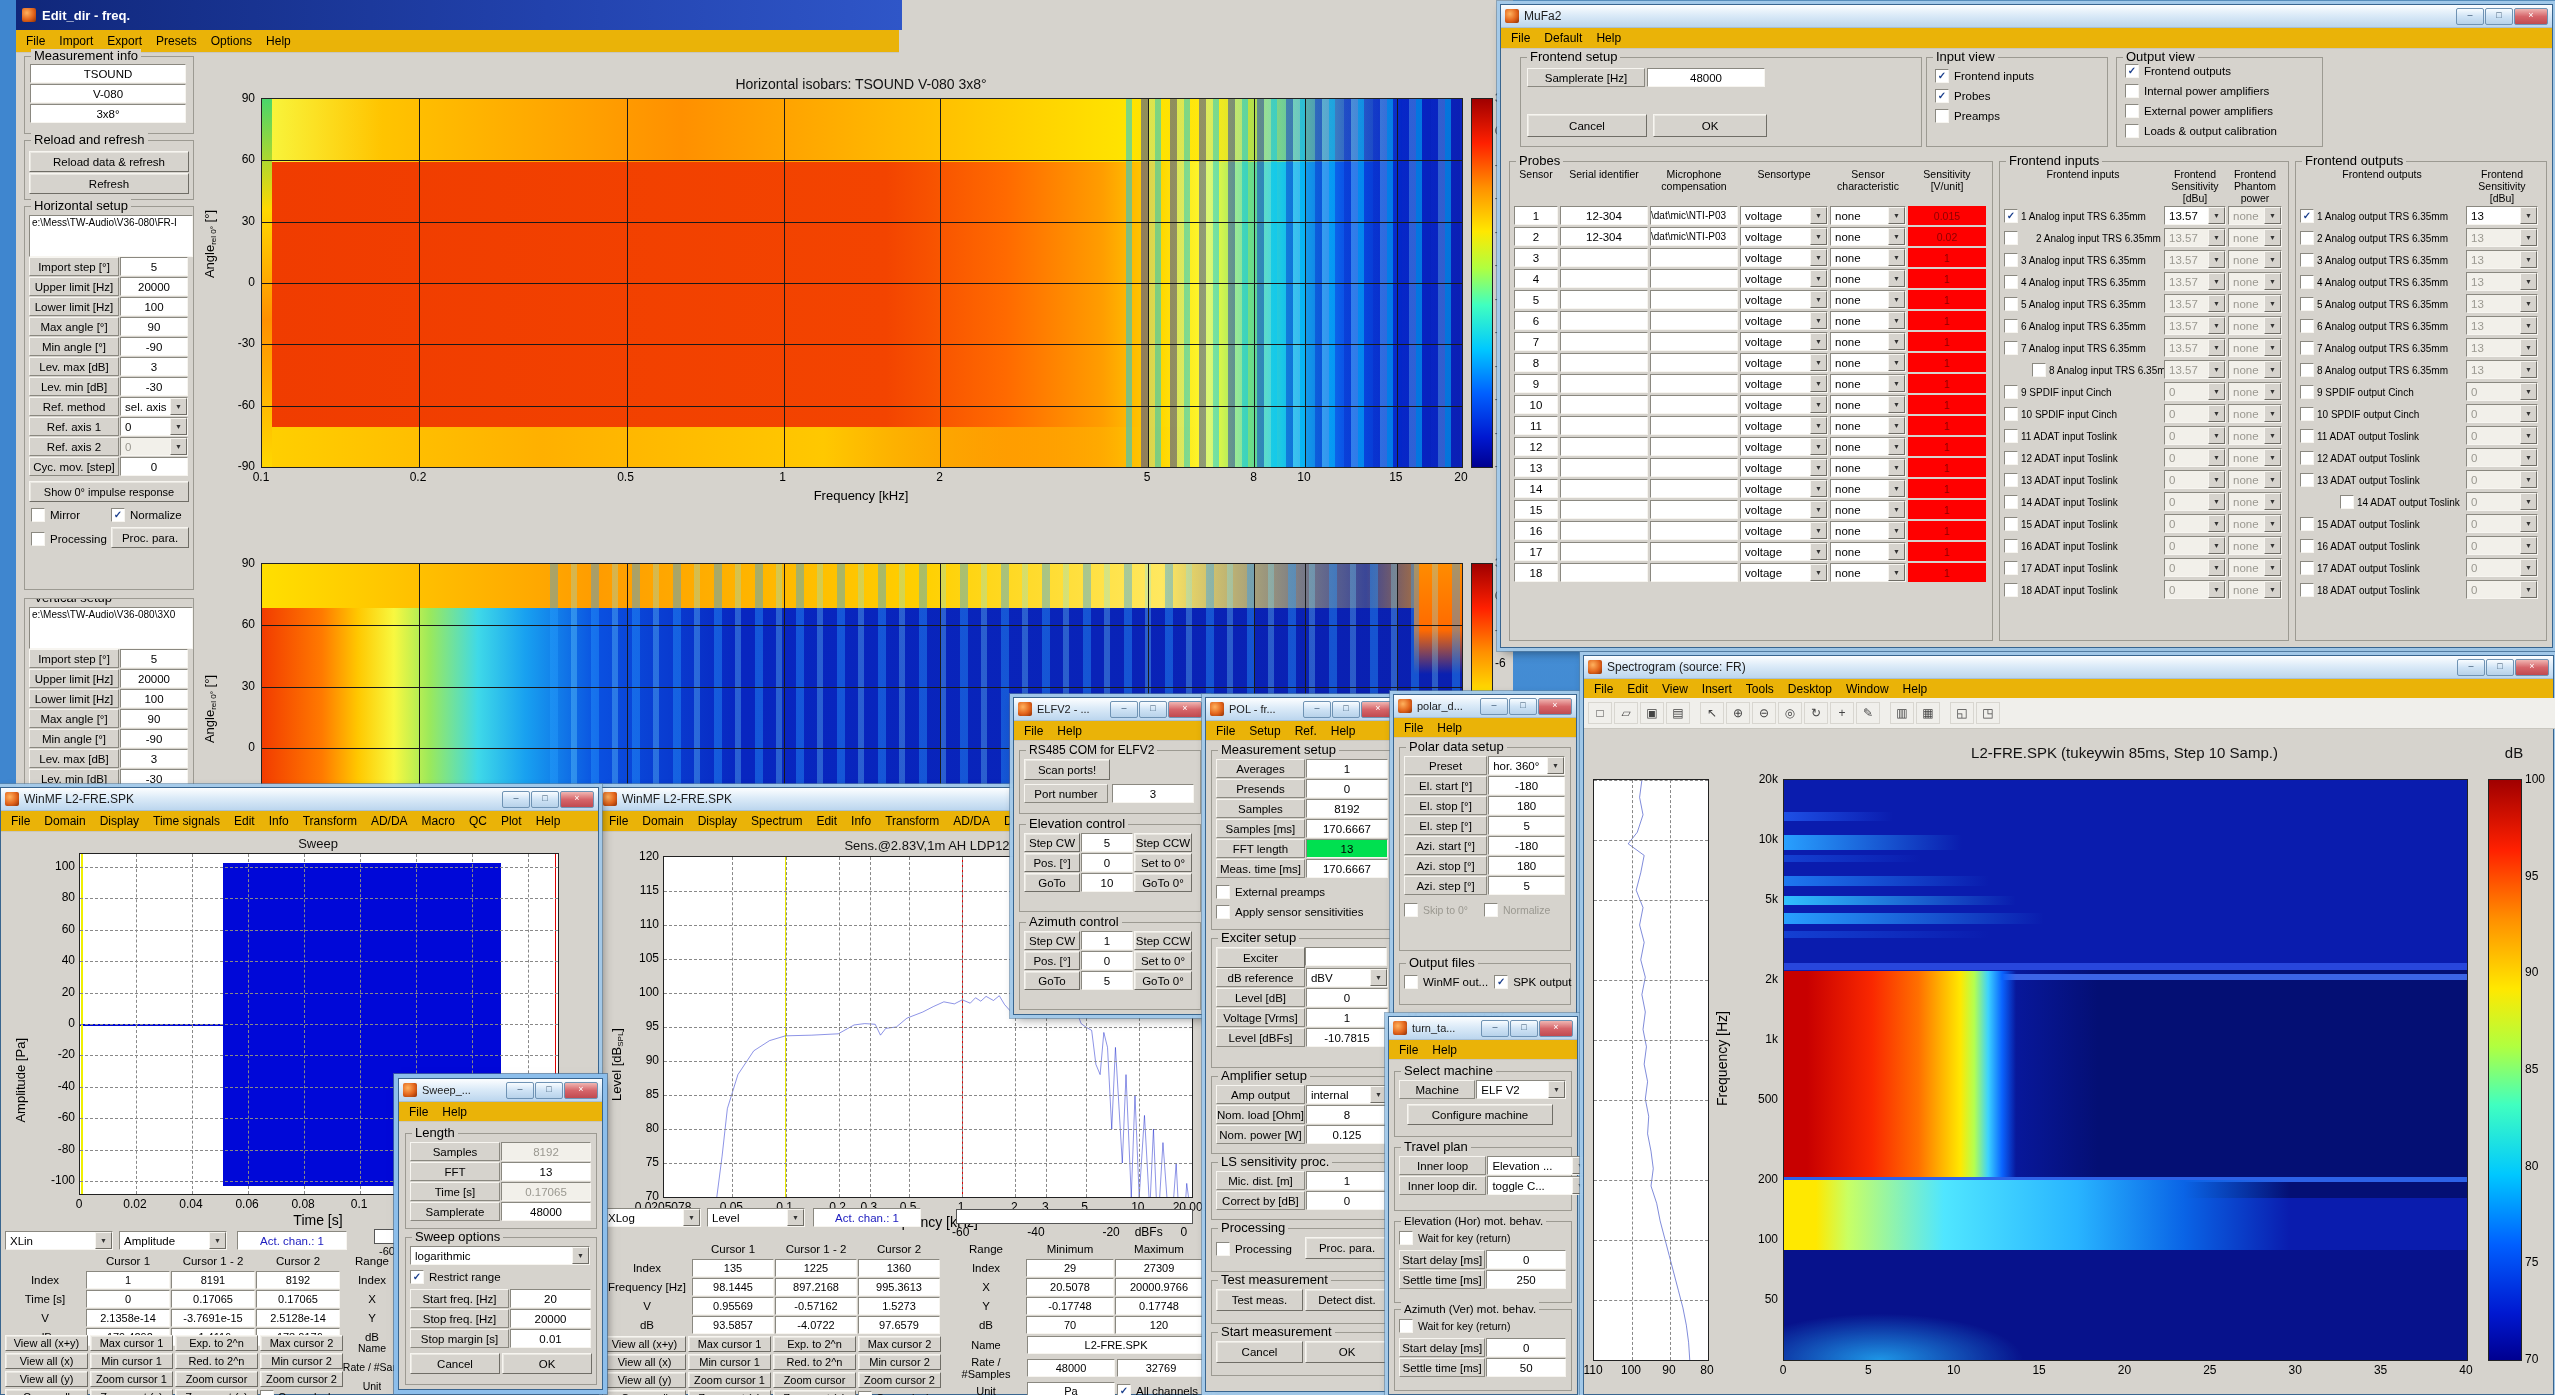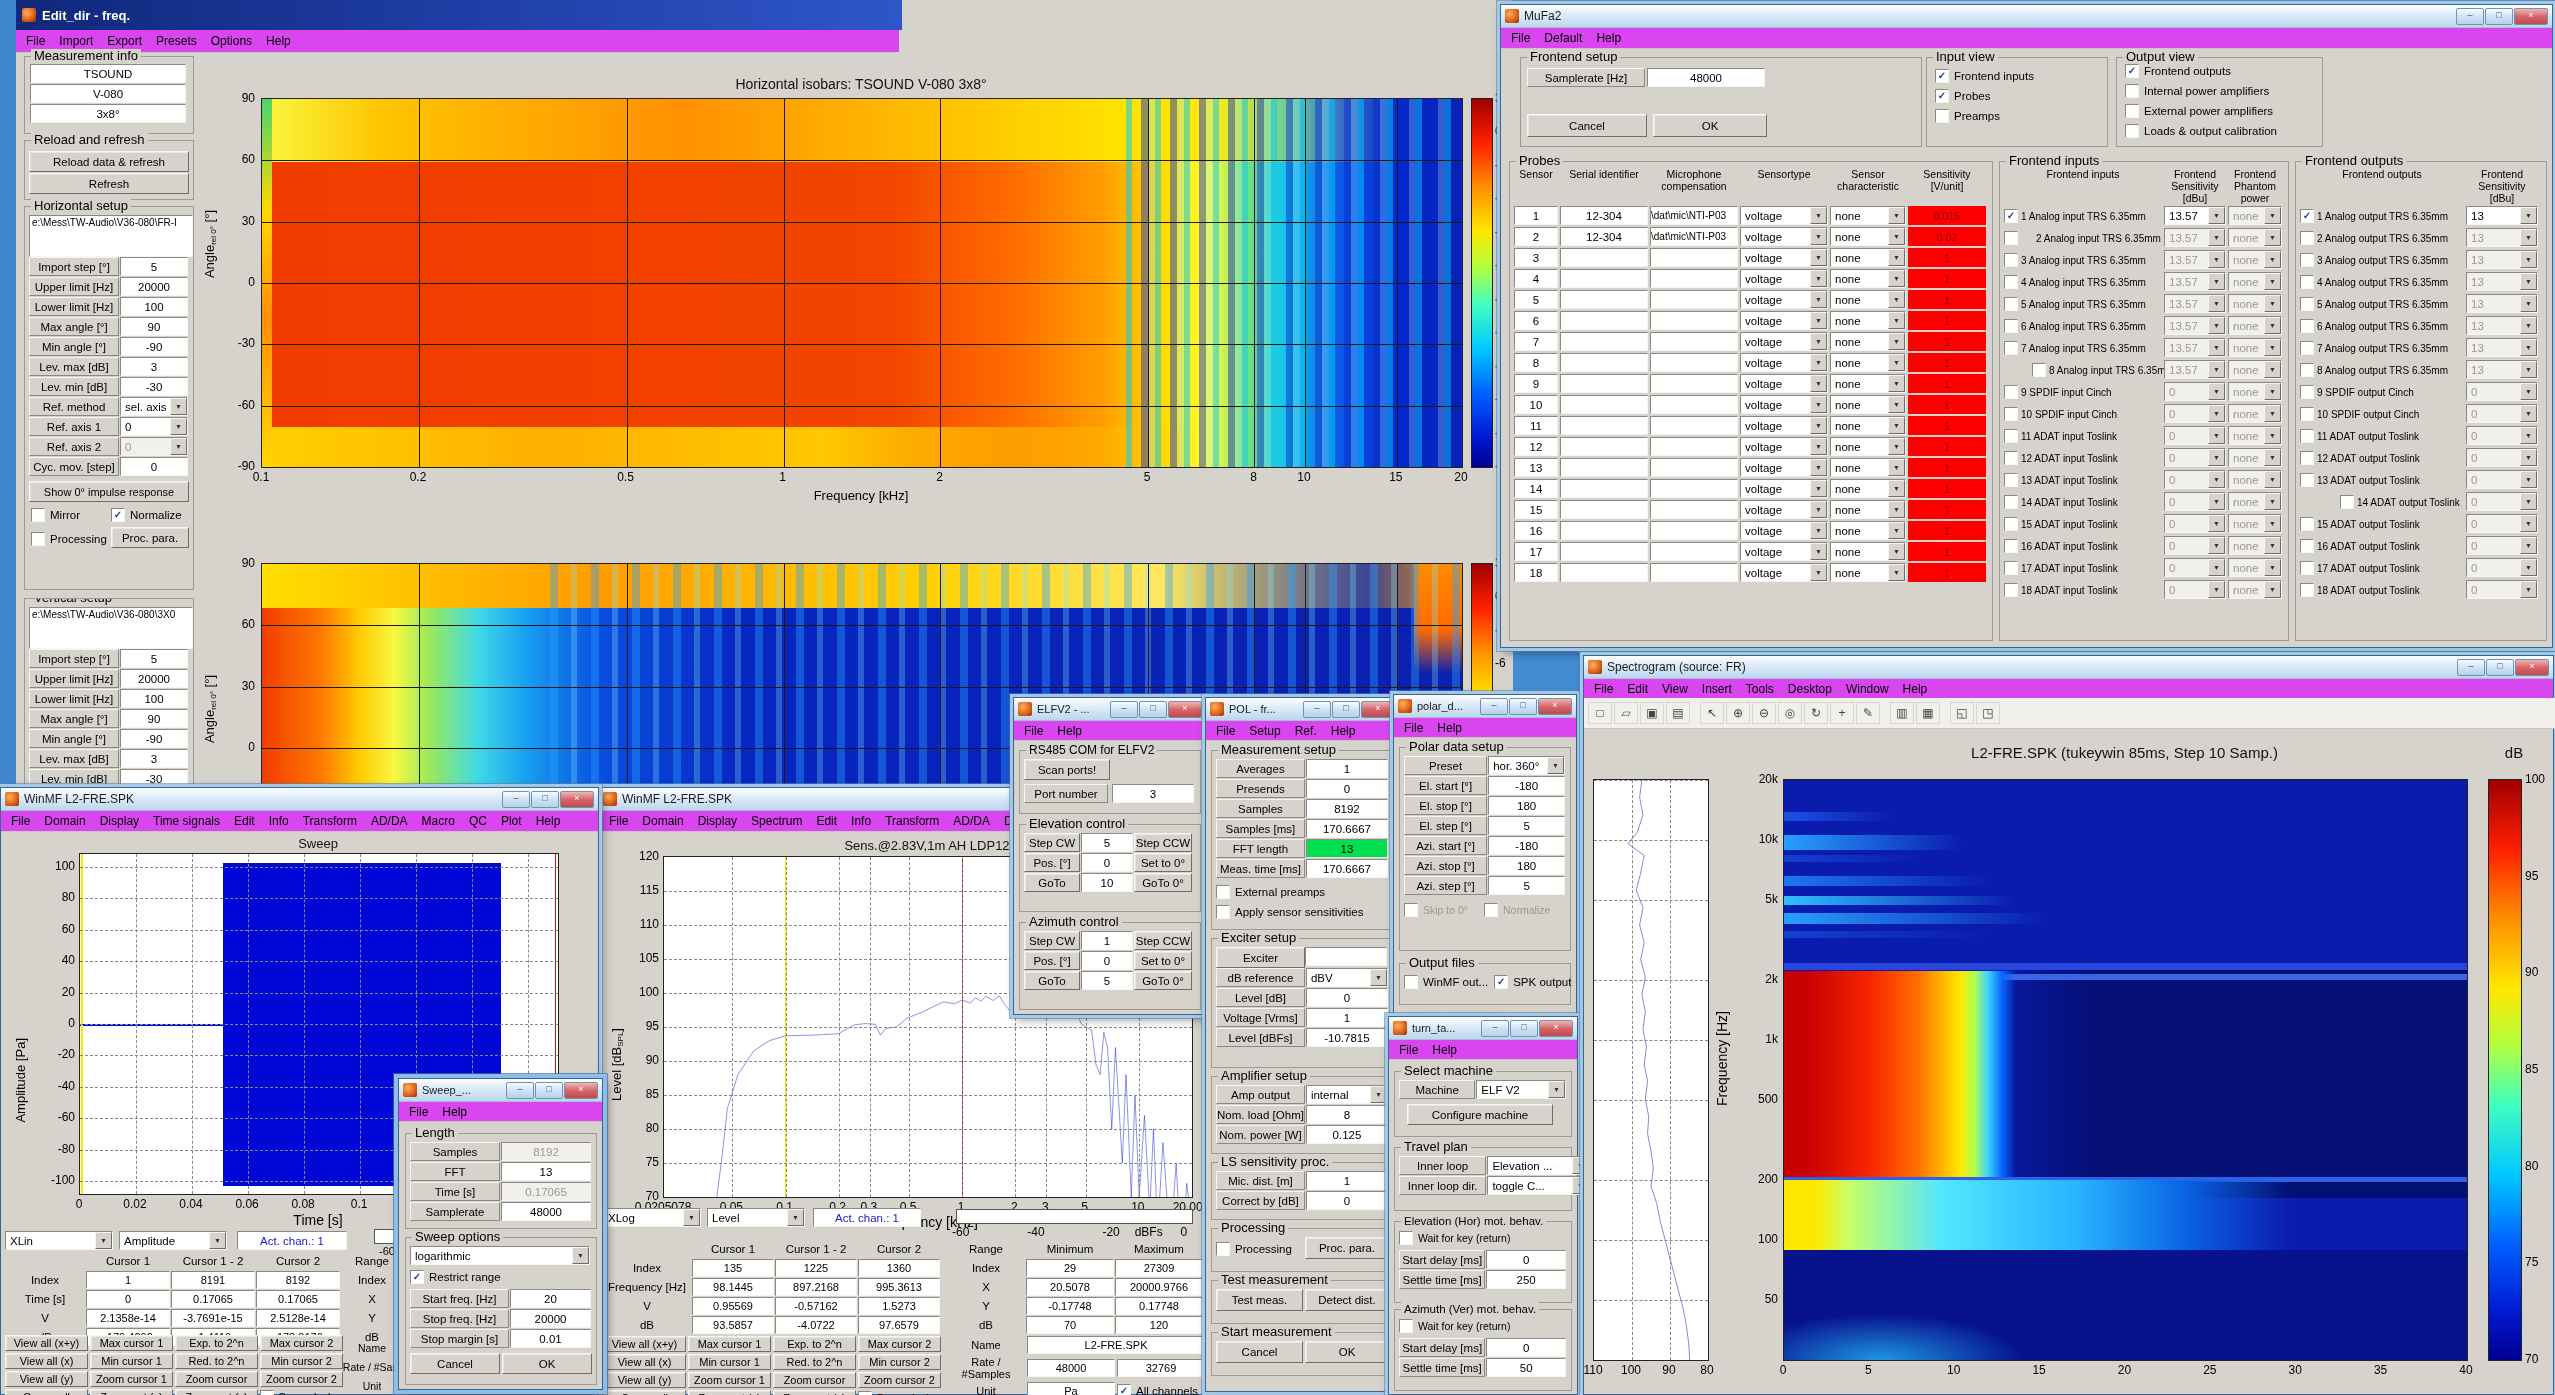--- a/index.html
+++ b/index.html
@@ -9,21 +9,21 @@
   .classicwin{background:#d6d3cd}
   .ctbar{background:linear-gradient(90deg,#10277a,#2242ad 60%,#2f56c8);color:#fff;font-weight:bold;font-size:13px;display:flex;align-items:center;gap:6px;padding-left:6px}
   
   .win{position:absolute;background:#d6d3cd;border:1px solid #39658f;box-shadow:0 0 0 3px rgba(165,203,235,.95),0 0 0 4px rgba(90,130,165,.6),3px 4px 10px rgba(0,0,0,.45)}
   .tbar{height:22px;background:linear-gradient(#fdfeff,#dcebf8 45%,#bcd6ee);display:flex;align-items:center;gap:5px;padding:0 4px;font-size:12px;color:#1c1c1c;border-bottom:1px solid #a8bfd4}
   .tbtns{margin-left:auto;display:flex}
   .tb{width:26px;height:15px;border:1px solid #6f93b4;background:linear-gradient(#f8fcff,#cfe3f5 50%,#b7d2ea);border-radius:2px;margin-left:1px;font-size:9px;line-height:13px;text-align:center;color:#33506b}
   .tb.close{width:32px;background:linear-gradient(#f0b6b2,#d6656a 50%,#c04a50);color:#fff}
   .appico{width:14px;height:14px;border-radius:2px;background:radial-gradient(circle at 35% 35%,#ffb25e,#e2631a 55%,#8c2e05);flex:0 0 auto}
   
-  .menubar{background:#d946ef;border-bottom:1px solid #c8c6bf;display:flex;align-items:center;padding-left:3px}
+  .menubar{background:#eab308;border-bottom:1px solid #c8c6bf;display:flex;align-items:center;padding-left:3px}
   .mi{padding:2px 7px;font-size:12px;white-space:nowrap}
   
   .group{position:absolute;border:1px solid #9c9a92}
   .gtitle{position:absolute;top:-8px;left:6px;background:#d6d3cd;padding:0 3px;font-size:13px;line-height:14px;white-space:nowrap}
   .kv{position:absolute;display:grid;gap:1px;align-content:start}
   .cell{font-size:11.5px;display:flex;align-items:center;justify-content:center;overflow:hidden;white-space:nowrap;height:19px;box-sizing:border-box}
   .lbl{background:#d6d3cd;border:1px solid;border-color:#f7f5f0 #8a8880 #8a8880 #f7f5f0}
   .val{background:#fff;border:1px solid;border-color:#8a8880 #f7f5f0 #f7f5f0 #8a8880}
   .val.dis{color:#9a9890;background:#f2f0ea}
   .green{background:#00e050}

